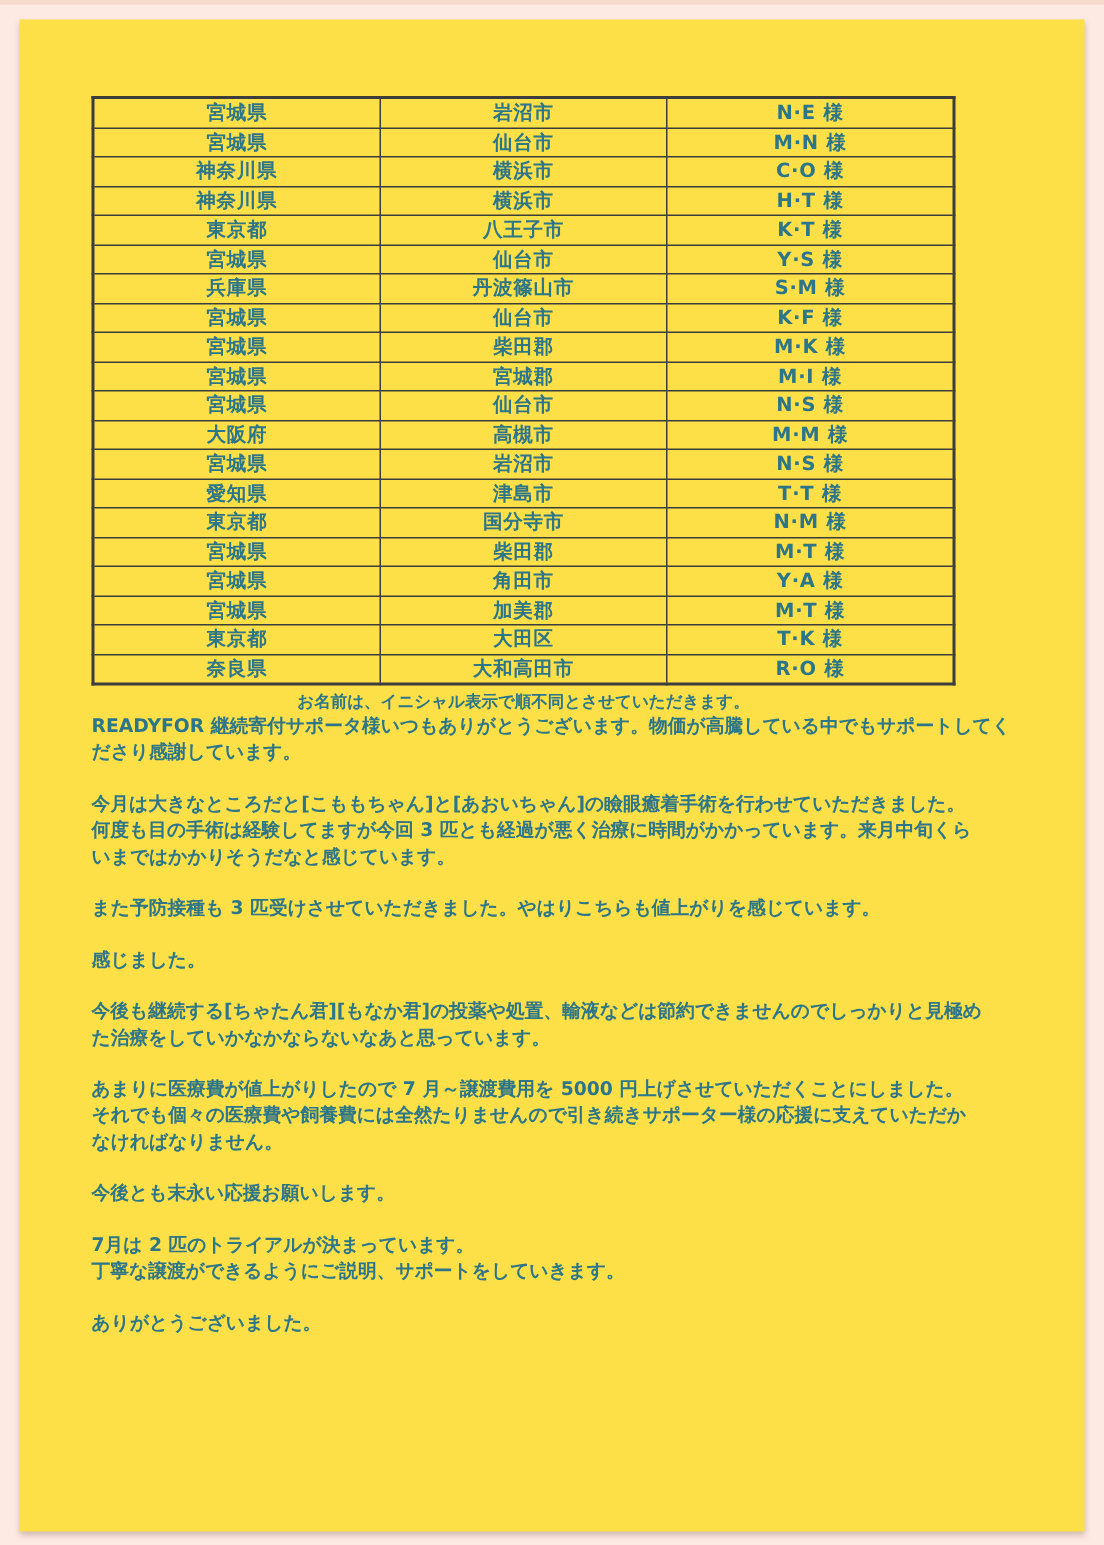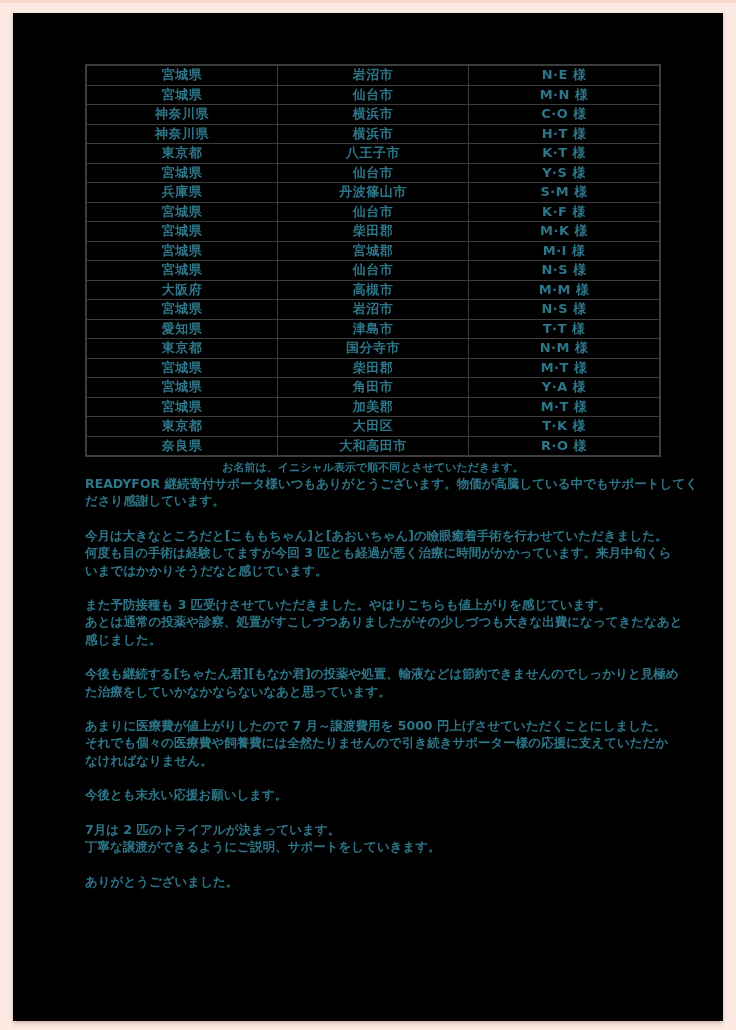--- a/index.html
+++ b/index.html
@@ -16,24 +16,24 @@
     inset: 0;
     border-top: 3px solid #f7d8cc;
     pointer-events: none;
   }
   .card {
     position: absolute;
     left: 13px;
     top: 13px;
     right: 13px;
     bottom: 9px;
-    background: #000000;
+    background: #fde047;
     box-shadow: 0 2px 4px rgba(120, 90, 80, 0.35);
     box-sizing: border-box;
-    padding: 51px 60px 0 72px;
+    padding: 51px 60px 0 48px;
   }
   table.supporters {
     border-collapse: collapse;
     width: 576px;
     table-layout: fixed;
   }
   table.supporters td {
     border: 1px solid #3d3d3d;
     height: 18.5px;
     padding: 0;
@@ -180,21 +180,21 @@
           <td>R·O 様</td>
         </tr>
       </tbody>
   </table>
 
   <div class="note">お名前は、イニシャル表示で順不同とさせていただきます。</div>
 
   <div class="letter">
       <p><span>READYFOR 継続寄付サポータ様いつもありがとうございます。物価が高騰している中でもサポートしてく</span><br><span>ださり感謝しています。</span></p>
       <p><span>今月は大きなところだと[こももちゃん]と[あおいちゃん]の瞼眼癒着手術を行わせていただきました。</span><br><span>何度も目の手術は経験してますが今回 3 匹とも経過が悪く治療に時間がかかっています。来月中旬くら</span><br><span>いまではかかりそうだなと感じています。</span></p>
-      <p><span>また予防接種も 3 匹受けさせていただきました。やはりこちらも値上がりを感じています。</span><br><span>あとは通常の投薬や診察、処置がすこしづつありましたがその少しづつも大きな出費になってきたなあと</span><br><span>感じました。</span></p>
+      <p><span>また予防接種も 3 匹受けさせていただきました。やはりこちらも値上がりを感じています。</span><br><br><span>感じました。</span></p>
       <p><span>今後も継続する[ちゃたん君][もなか君]の投薬や処置、輸液などは節約できませんのでしっかりと見極め</span><br><span>た治療をしていかなかならないなあと思っています。</span></p>
       <p><span>あまりに医療費が値上がりしたので 7 月～譲渡費用を 5000 円上げさせていただくことにしました。</span><br><span>それでも個々の医療費や飼養費には全然たりませんので引き続きサポーター様の応援に支えていただか</span><br><span>なければなりません。</span></p>
       <p><span>今後とも末永い応援お願いします。</span></p>
       <p><span>7月は 2 匹のトライアルが決まっています。</span><br><span>丁寧な譲渡ができるようにご説明、サポートをしていきます。</span></p>
       <p><span>ありがとうございました。</span></p>
     </div>
 
 </div>
 
 </body></html>

